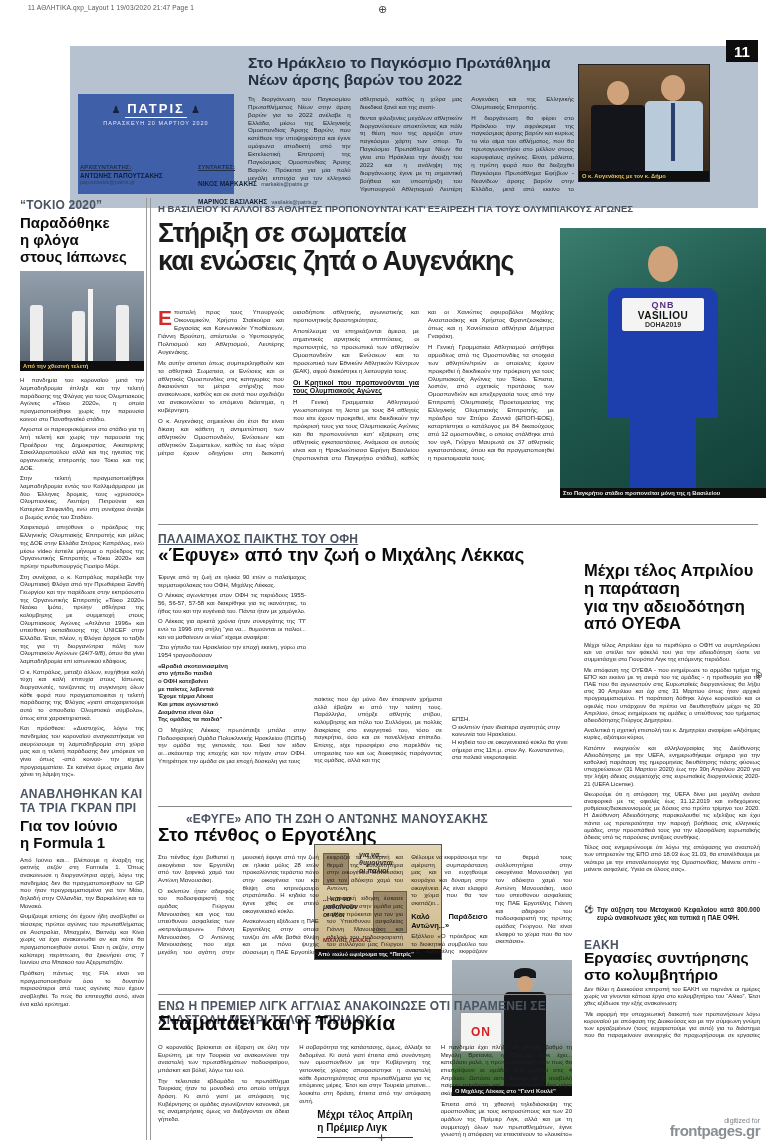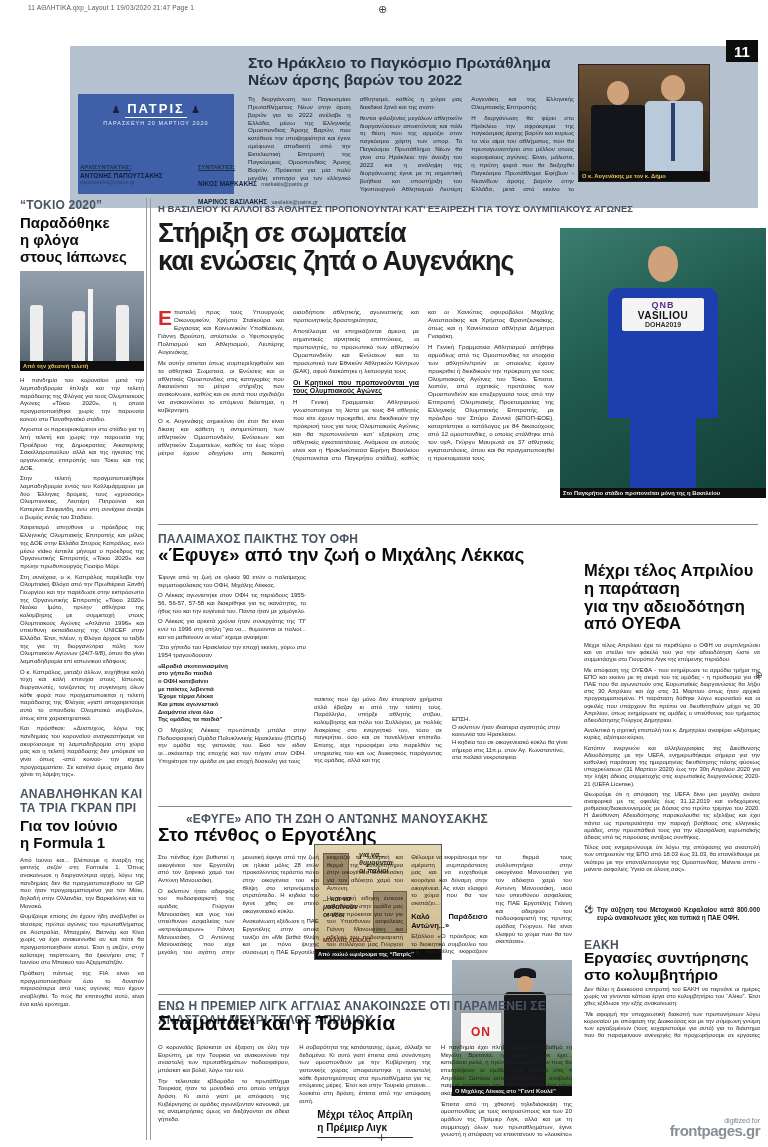--- a/index.html
+++ b/index.html
@@ -187,21 +187,21 @@
     <p>Με αυτήν αιτείται όπως συμπεριληφθούν και τα αθλητικά Σωματεία, οι Ενώσεις και οι αθλητικές Ομοσπονδίες στις κατηγορίες που δικαιούνται τα μέτρα στήριξης που ανακοίνωσε, καθώς και σε αυτά που σχεδιάζει να ανακοινώσει το επόμενο διάστημα, η κυβέρνηση.</p>
     <p>Ο κ. Αυγενάκης σημειώνει ότι έτσι θα είναι δίκαιη και κάθετη η αντιμετώπιση των αθλητικών Ομοσπονδιών, Ενώσεων και αθλητικών Σωματείων, καθώς τα έως τώρα μέτρα έχουν οδηγήσει στη διακοπή οιασδήποτε αθλητικής, αγωνιστικής και προπονητικής δραστηριότητας.</p>
     <p>Αποτέλεσμα να επηρεάζονται άμεσα, με σημαντικές αρνητικές επιπτώσεις, οι προπονητές, το προσωπικό των αθλητικών Ομοσπονδιών και Ενώσεων και το προσωπικό των Εθνικών Αθλητικών Κέντρων (ΕΑΚ), αφού διακόπηκε η λειτουργία τους.</p>
     <div class="subhead">Οι Κρητικοί που προπονούνται για τους Ολυμπιακούς Αγώνες</div>
     <p>Η Γενική Γραμματεία Αθλητισμού γνωστοποίησε τη λίστα με τους 84 αθλητές που είτε έχουν προκριθεί, είτε διεκδικούν την πρόκρισή τους για τους Ολυμπιακούς Αγώνες και θα προπονούνται κατ’ εξαίρεση στις αθλητικές εγκαταστάσεις. Ανάμεσα σε αυτούς είναι και η Ηρακλειώτισσα Ειρήνη Βασιλείου (προπονείται στο Παγκρήτιο στάδιο), καθώς και οι Χανιώτες σφυροβόλοι Μιχάλης Αναστασάκης και Χρήστος Φραντζεσκάκης, όπως και η Χανιώτισσα αθλήτρια Δήμητρα Γναφάκη.</p>
     <p>Η Γενική Γραμματεία Αθλητισμού αιτήθηκε αρμοδίως από τις Ομοσπονδίες τα στοιχεία των αθλητών/τριών οι οποίοι/ες έχουν προκριθεί ή διεκδικούν την πρόκριση για τους Ολυμπιακούς Αγώνες του Τόκιο. Έπειτα, λοιπόν, από σχετικές προτάσεις των Ομοσπονδιών και επεξεργασία τους από την Επιτροπή Ολυμπιακής Προετοιμασίας της Ελληνικής Ολυμπιακής Επιτροπής, με πρόεδρο τον Σπύρο Ζαννιά (ΕΠΟΠ-ΕΟΕ), καταρτίστηκε ο κατάλογος με 84 δικαιούχους από 12 ομοσπονδίες, ο οποίος στάλθηκε από τον υγΑ, Γιώργο Μαυρωτά σε 37 αθλητικές εγκαταστάσεις, όπου και θα πραγματοποιηθεί η προετοιμασία τους.</p>
   </div>
 
   <div class="abs hr" style="left:158px;top:524px;width:600px;"></div>
 
-  <div class="abs kicker" style="left:158px;top:532px;width:300px;">ΠΑΛΑΙΜΑΧΟΣ ΠΑΙΚΤΗΣ ΤΟΥ ΟΦΗ</div>
+  <div class="abs kicker" style="left:158px;top:532px;width:300px;text-decoration:underline;">ΠΑΛΑΙΜΑΧΟΣ ΠΑΙΚΤΗΣ ΤΟΥ ΟΦΗ</div>
   <div class="abs hl" style="left:158px;top:544px;width:414px;font-size:19px;">«Έφυγε» από την ζωή ο Μιχάλης Λέκκας</div>
 
   <div class="abs bt" style="left:158px;top:574px;width:148px;height:228px;overflow:hidden;font-size:6px;">
     <p>Έφυγε από τη ζωή σε ηλικία 90 ετών ο παλαίμαχος τερματοφύλακας του ΟΦΗ, Μιχάλης Λέκκας.</p>
     <p>Ο Λέκκας αγωνίστηκε στον ΟΦΗ τις περιόδους 1955-56, 56-57, 57-58 και διακρίθηκε για τις ικανότητες, το ήθος του και την ευγένειά του. Πάντα ήταν με χαμόγελο.</p>
     <p>Ο Λέκκας για αρκετά χρόνια ήταν συνεργάτης της “Π” ενώ το 1996 στη στήλη “για να... θυμούνται οι παλιοί... και να μαθαίνουν οι νέοι” είχαμε αναφέρει:</p>
     <p>“Στο γήπεδο του Ηρακλείου την εποχή εκείνη, γύρω στο 1954 τραγουδούσαν</p>
     <p class="poem pre">«Βραδιά σκοτεινιασμένη
 στο γήπεδο παιδιά
 ο ΟΦΗ κατεβαίνει

